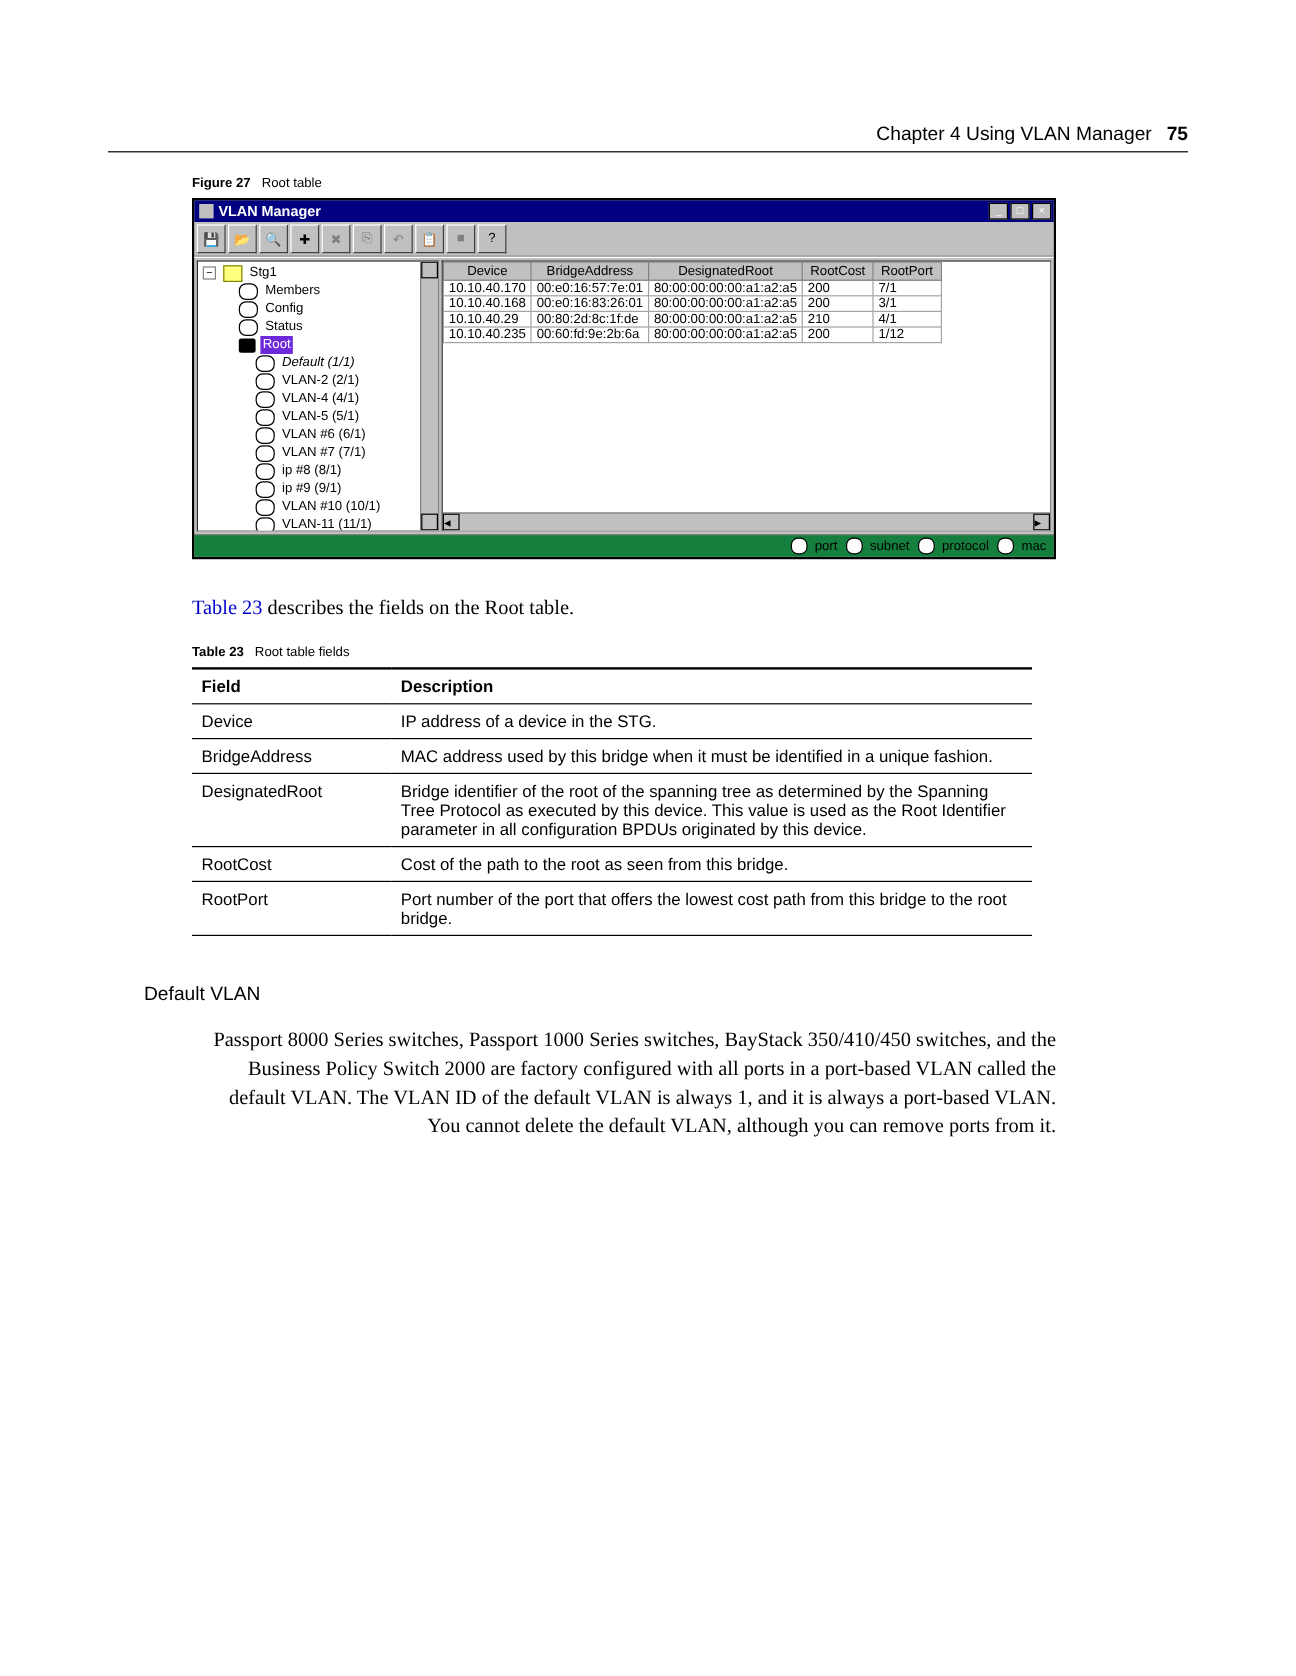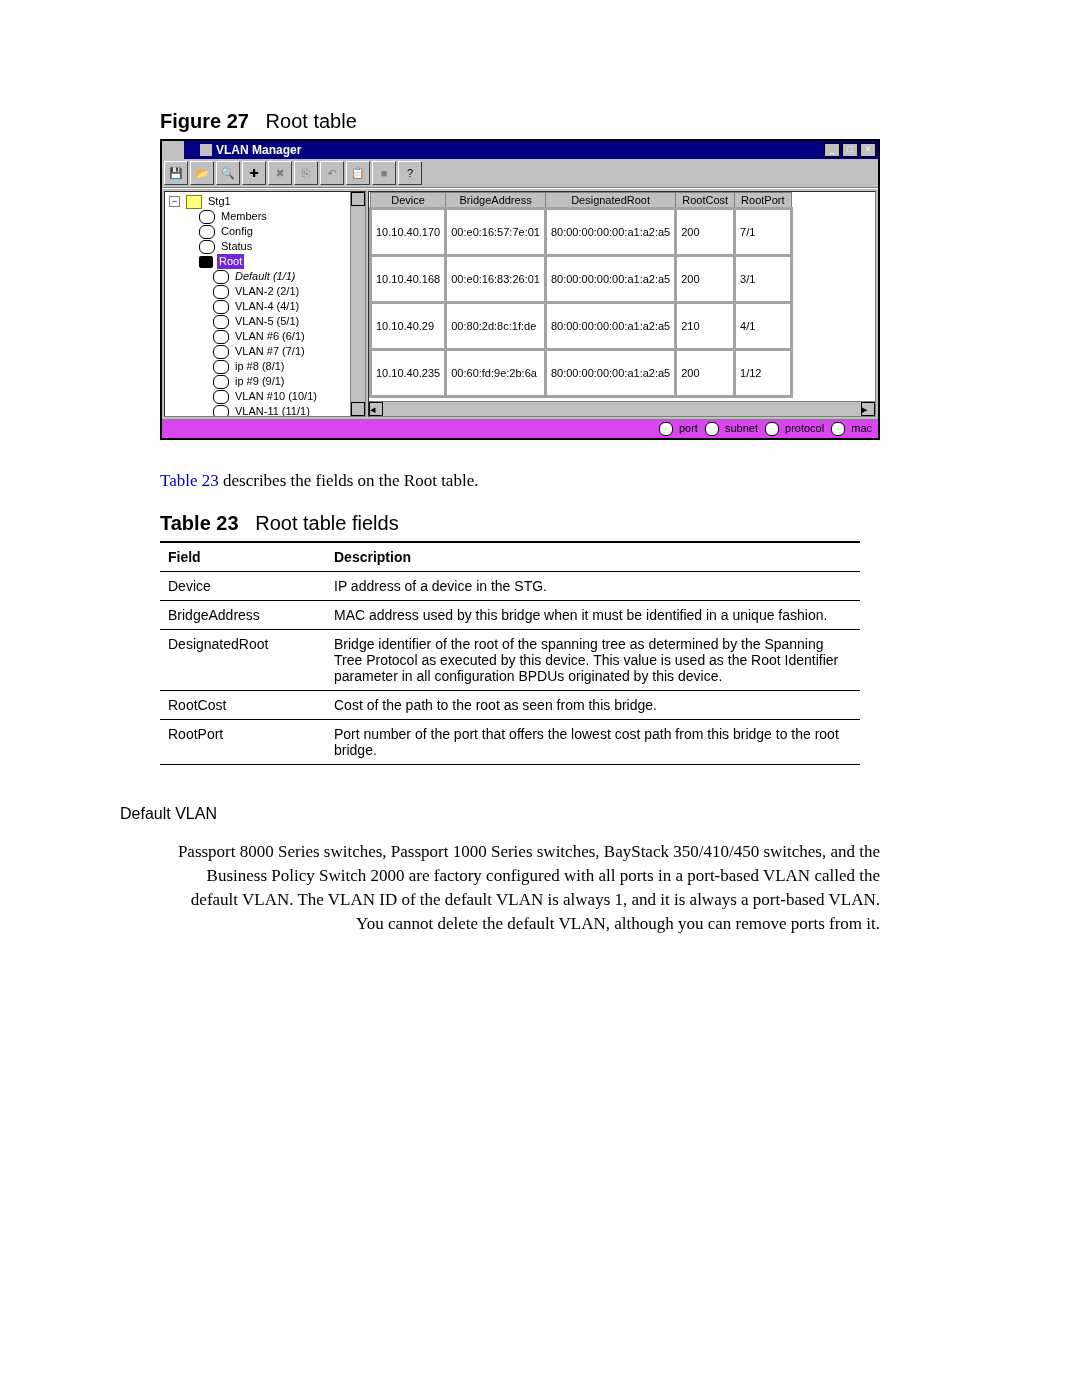--- a/index.html
+++ b/index.html
@@ -23,21 +23,21 @@
     text-align: right;
     padding: 4px 0 4px 0;
     font-size: 16px;
     font-family: Arial, sans-serif;
     margin-bottom: 20px;
   }
   .header-line .pgnum { font-weight: bold; margin-left: 8px; }
   .fig-caption {
     margin: 10px 0 6px 70px;
     font-family: Arial, sans-serif;
-    font-size: 20px;
+    font-size: 11px;
   }
   .fig-caption b { font-weight: bold; }
 
   
   .app-window {
     width: 720px;
     margin-left: 70px;
     margin-bottom: 30px;
     border: 2px solid #000;
     font-family: "MS Sans Serif", Arial, sans-serif;
@@ -45,22 +45,21 @@
     background: #c0c0c0;
     box-sizing: border-box;
   }
   .titlebar {
     background: #000080;
     color: #fff;
     display: flex;
     align-items: center;
     justify-content: space-between;
     height: 18px;
-    padding-left: 16px;
-    margin-left: 22px;
+    padding-left: 4px;
   }
   .titlebar .t-left { display:flex; align-items:center; gap:4px; line-height:18px;}
   .titlebar .t-icon { width:12px; height:12px; background:#c0c0c0; display:inline-block;}
   .titlebar .t-text { font-weight: bold; font-size: 12px; }
   .win-btns { display:flex; gap:0; }
   .win-btn {
     width:16px; height:14px; margin:2px 2px 2px 0;
     background:#c0c0c0; border:1px solid #000; box-sizing:border-box;
     line-height:10px; text-align:center; font-size:9px;
   }
@@ -160,29 +159,29 @@
     border-collapse:collapse; font-size:11px;
     width:auto;
   }
   .data-table th{
     background:#c0c0c0;
     border:1px solid #808080;
     padding:1px 6px; font-weight:normal;
     text-align:center;
   }
   .data-table td{
-    border:3px solid #a3a3a3;
-    padding:16px 4px;
+    border:1px solid #a3a3a3;
+    padding:0 4px;
     white-space:nowrap;
     margin-top:12px;
   }
 
   .statusbar{
     border-top:1px solid #808080;
-    background:#d946ef;
+    background:#15803d;
     text-align:right;
     font-size:11px;
     padding:2px 6px;
   }
   .statusbar span{ margin-left:4px;}
   .sb-icon{ display:inline-block; width:12px;height:12px; border:1px solid #000; border-radius:6px; background:#fff; vertical-align:middle; margin-right:2px;}
 
   
   .body-text { margin: 6px 0 20px 70px; width: 700px; font-size:17px; line-height:1.3;}
   .body-text a { color:#0000cc; text-decoration:none; }
@@ -229,20 +228,24 @@
     text-align:right;
     font-family: Arial, sans-serif;
     font-size:15px;
   }
 </style>
 </head>
 <body>
 
 <div class="page">
 
+  <div class="header-line">
+    <span>Chapter 4  Using VLAN Manager</span>
+    <span class="pgnum">75</span>
+  </div>
 
   <div class="fig-caption">
     <b>Figure 27</b>&nbsp;&nbsp;
     <span>Root table</span>
   </div>
 
   <div class="app-window">
     <div class="titlebar">
       <div class="t-left">
         <span class="t-icon"></span>

